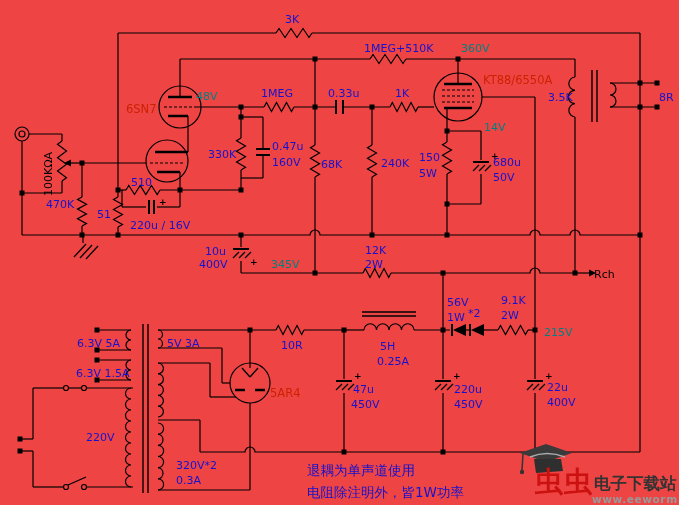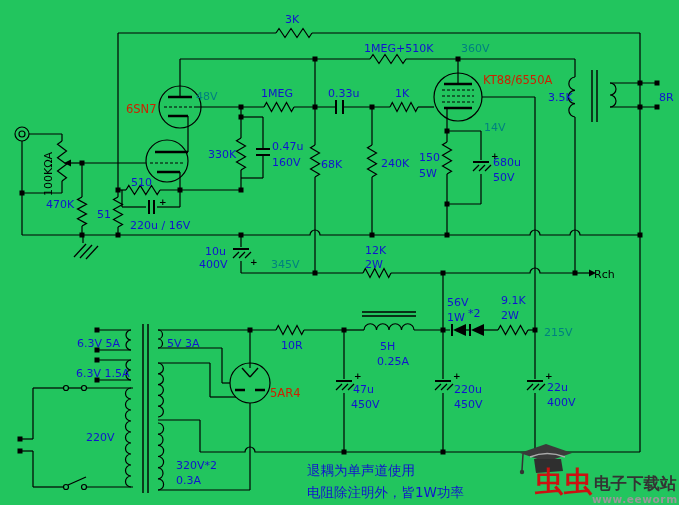--- a/index.html
+++ b/index.html
@@ -1,16 +1,16 @@
 <!DOCTYPE html>
 <html><head>
 <meta charset="utf-8">
 <style>
   html,body{margin:0;padding:0;background:#fff;}
-  #stage{position:relative;width:679px;height:505px;background:#22c55e;overflow:hidden;
+  #stage{position:relative;width:679px;height:505px;background:#ef4444;overflow:hidden;
          font-family:"DejaVu Sans","Liberation Sans",sans-serif;}
   svg text{font-family:"DejaVu Sans","Liberation Sans",sans-serif;font-size:11px;}
   .b{fill:#1212d0;}
   .t{fill:#008080;}
   .r{fill:#cc2200;font-size:11.5px;}
   .k{fill:#000;}
   .n{fill:#1212d0;font-size:13.5px;}
   .pl{fill:#000;font-size:9px;font-weight:bold;}
   .brand{fill:#cc1111;font-size:28px;font-weight:bold;letter-spacing:1px;}
   .site{fill:#333;font-size:16.5px;font-weight:bold;}

